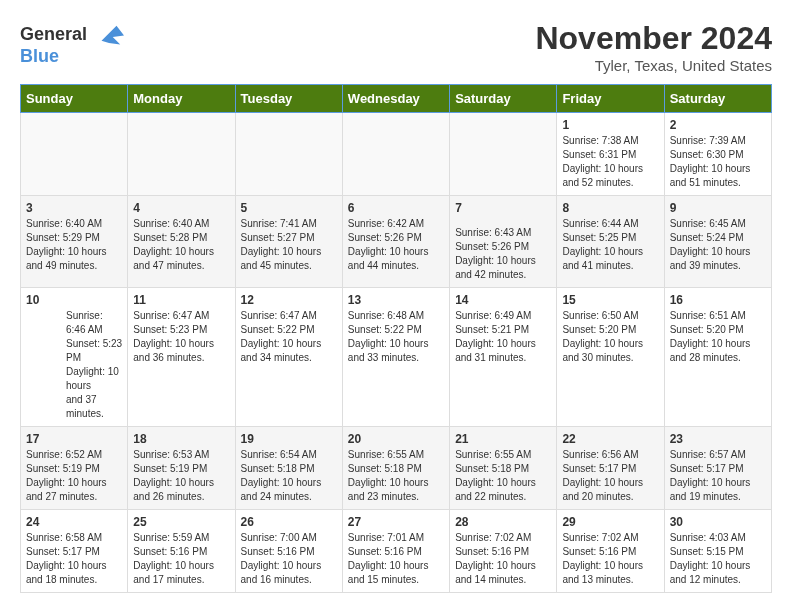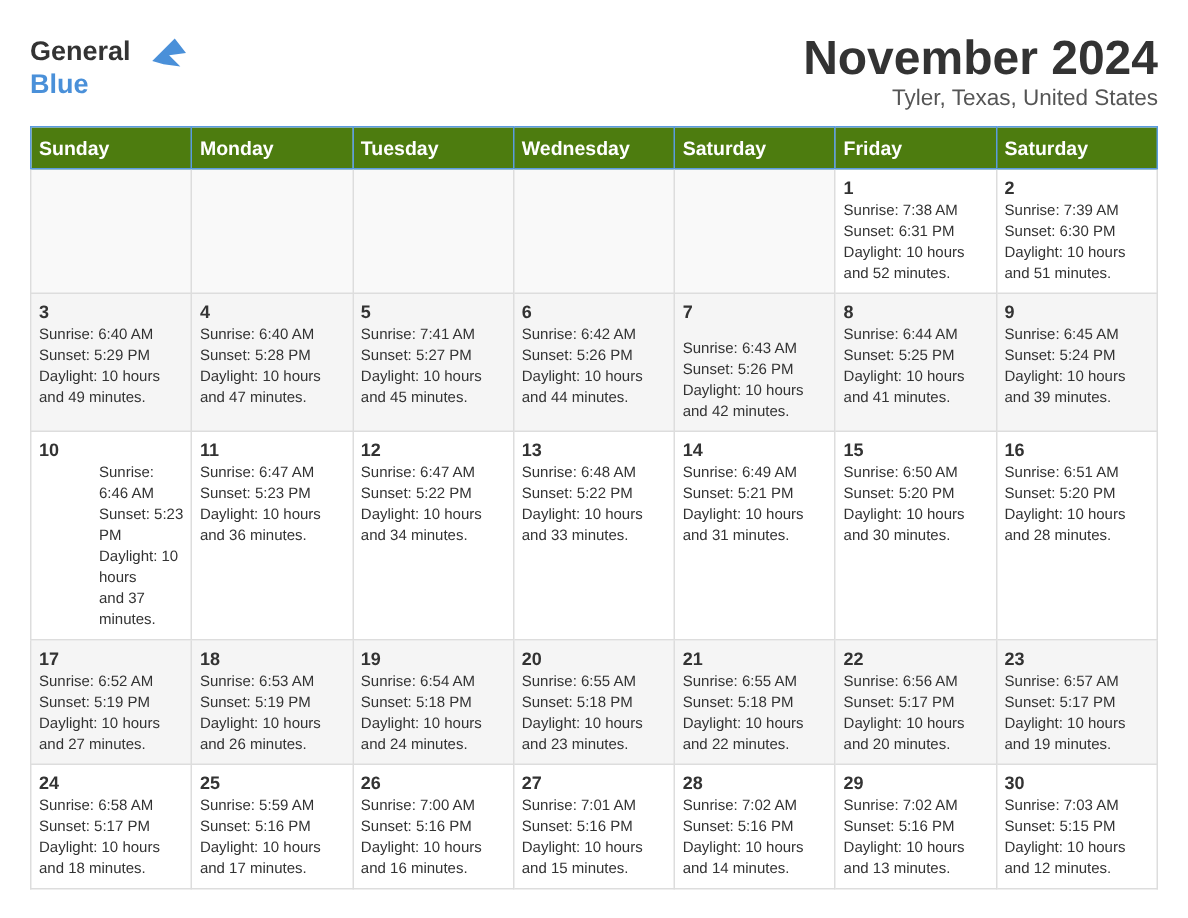--- a/index.html
+++ b/index.html
@@ -326,20 +326,20 @@
         </td>
         <td>
           <span class="day-num">29</span>
           <div class="day-info" style="white-space: pre-line;">Sunrise: 7:02 AM
 Sunset: 5:16 PM
 Daylight: 10 hours
 and 13 minutes.</div>
         </td>
         <td>
           <span class="day-num">30</span>
-          <div class="day-info" style="white-space: pre-line;">Sunrise: 7:03 AM
+          <div class="day-info" style="white-space: pre-line;">Sunrise: 4:03 AM
 Sunset: 5:15 PM
 Daylight: 10 hours
 and 12 minutes.</div>
         </td>
       </tr>
     </tbody>
 </table>
 
 </body></html>

